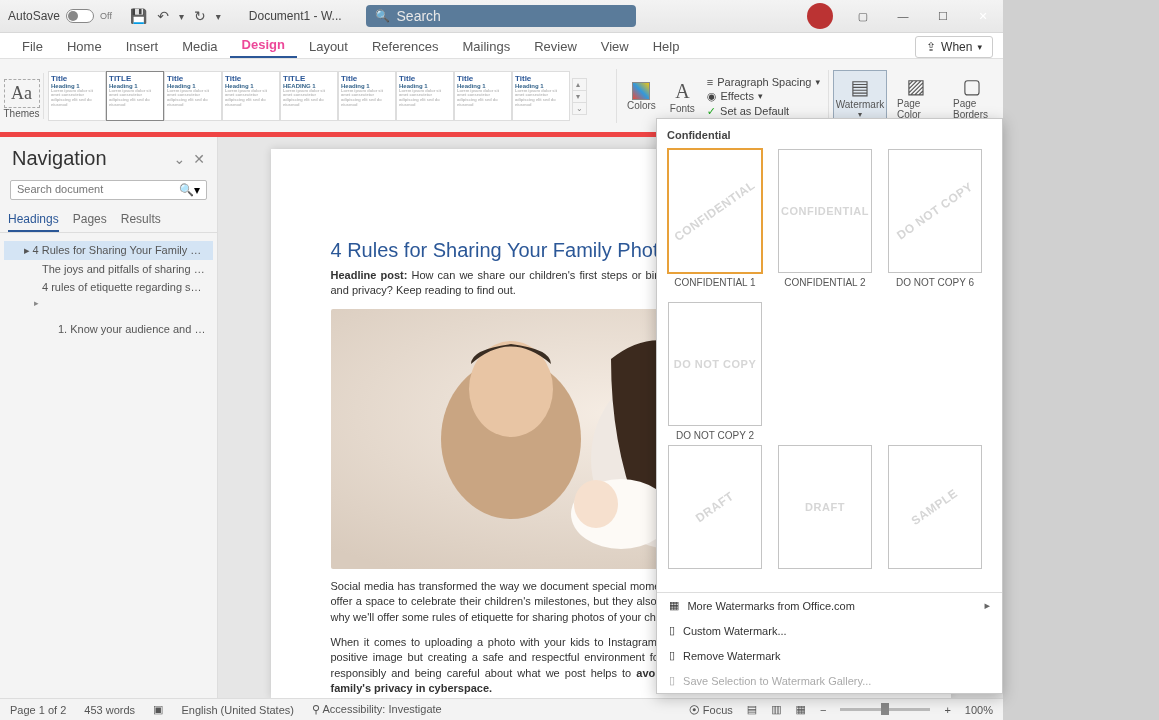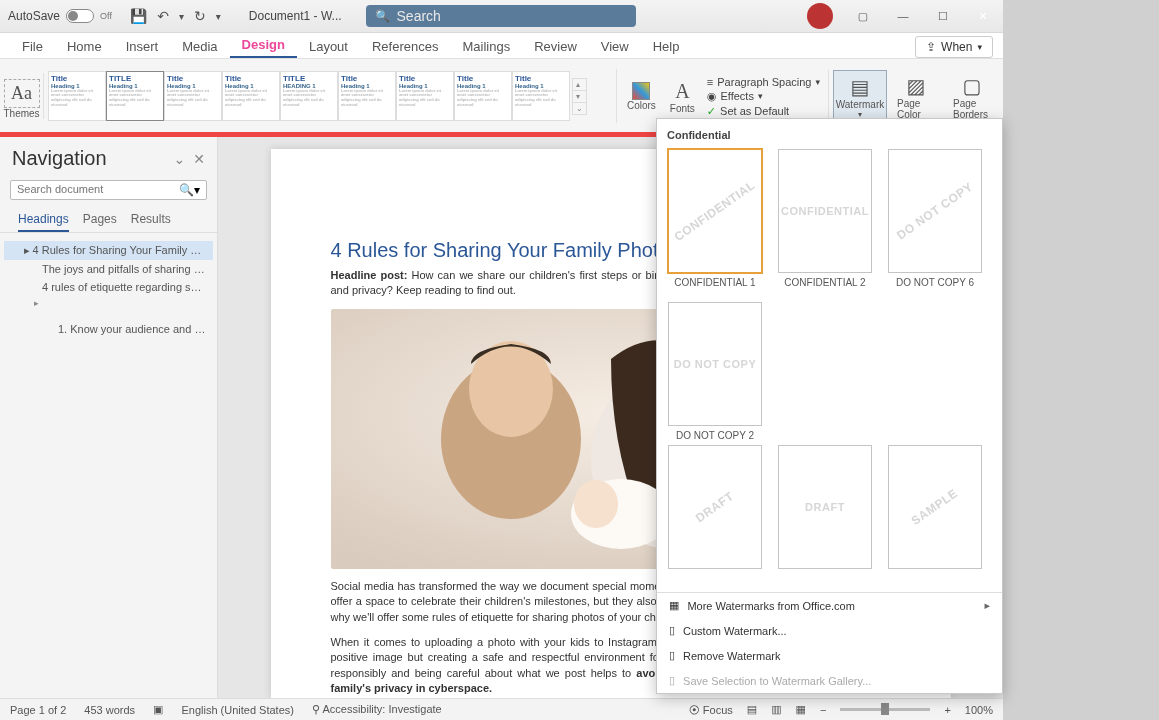--- a/index.html
+++ b/index.html
@@ -53,21 +53,21 @@
 
 .main { flex: 1; display: flex; overflow: hidden; }
 
 
 .navpane { width: 218px; background: #f4f4f4; border-right: 1px solid #ddd; display: flex; flex-direction: column; }
 .navpane .head { display: flex; align-items: center; padding: 10px 12px; }
 .navpane .head .title { font-size: 20px; color: #333; flex: 1; }
 .navpane .head span { color: #888; font-size: 14px; margin-left: 8px; cursor: pointer; }
 .nav-search { margin: 0 10px 8px 10px; border: 1px solid #bbb; background: #fff; display: flex; align-items: flex-start; padding: 2px 6px; border-radius: 2px; }
 .nav-search input { border: none; flex: 1; font-size: 11px; outline: none; }
-.navtabs { display: flex; gap: 14px; padding: 0 18px; font-size: 12px; border-bottom: 1px solid #ddd; }
+.navtabs { display: flex; gap: 14px; padding: 0 8px; font-size: 12px; border-bottom: 1px solid #ddd; }
 .navtabs div { padding: 4px 0; color: #666; cursor: pointer; }
 .navtabs div.active { color: #2b5797; border-bottom: 2px solid #2b5797; }
 .navtree { padding: 8px 4px; font-size: 11px; color: #2b5797; }
 .navtree .item { padding: 3px 6px 3px 20px; cursor: pointer; white-space: nowrap; overflow: hidden; text-overflow: ellipsis; color: #555; }
 .navtree .item.sel { background: #d4e4f4; }
 .navtree .item.l2 { padding-left: 38px; }
 .navtree .item.l3 { padding-left: 54px; }
 
 
 .canvas { flex: 1; background: #e6e6e6; overflow: auto; display: flex; justify-content: center; padding-top: 12px; }

